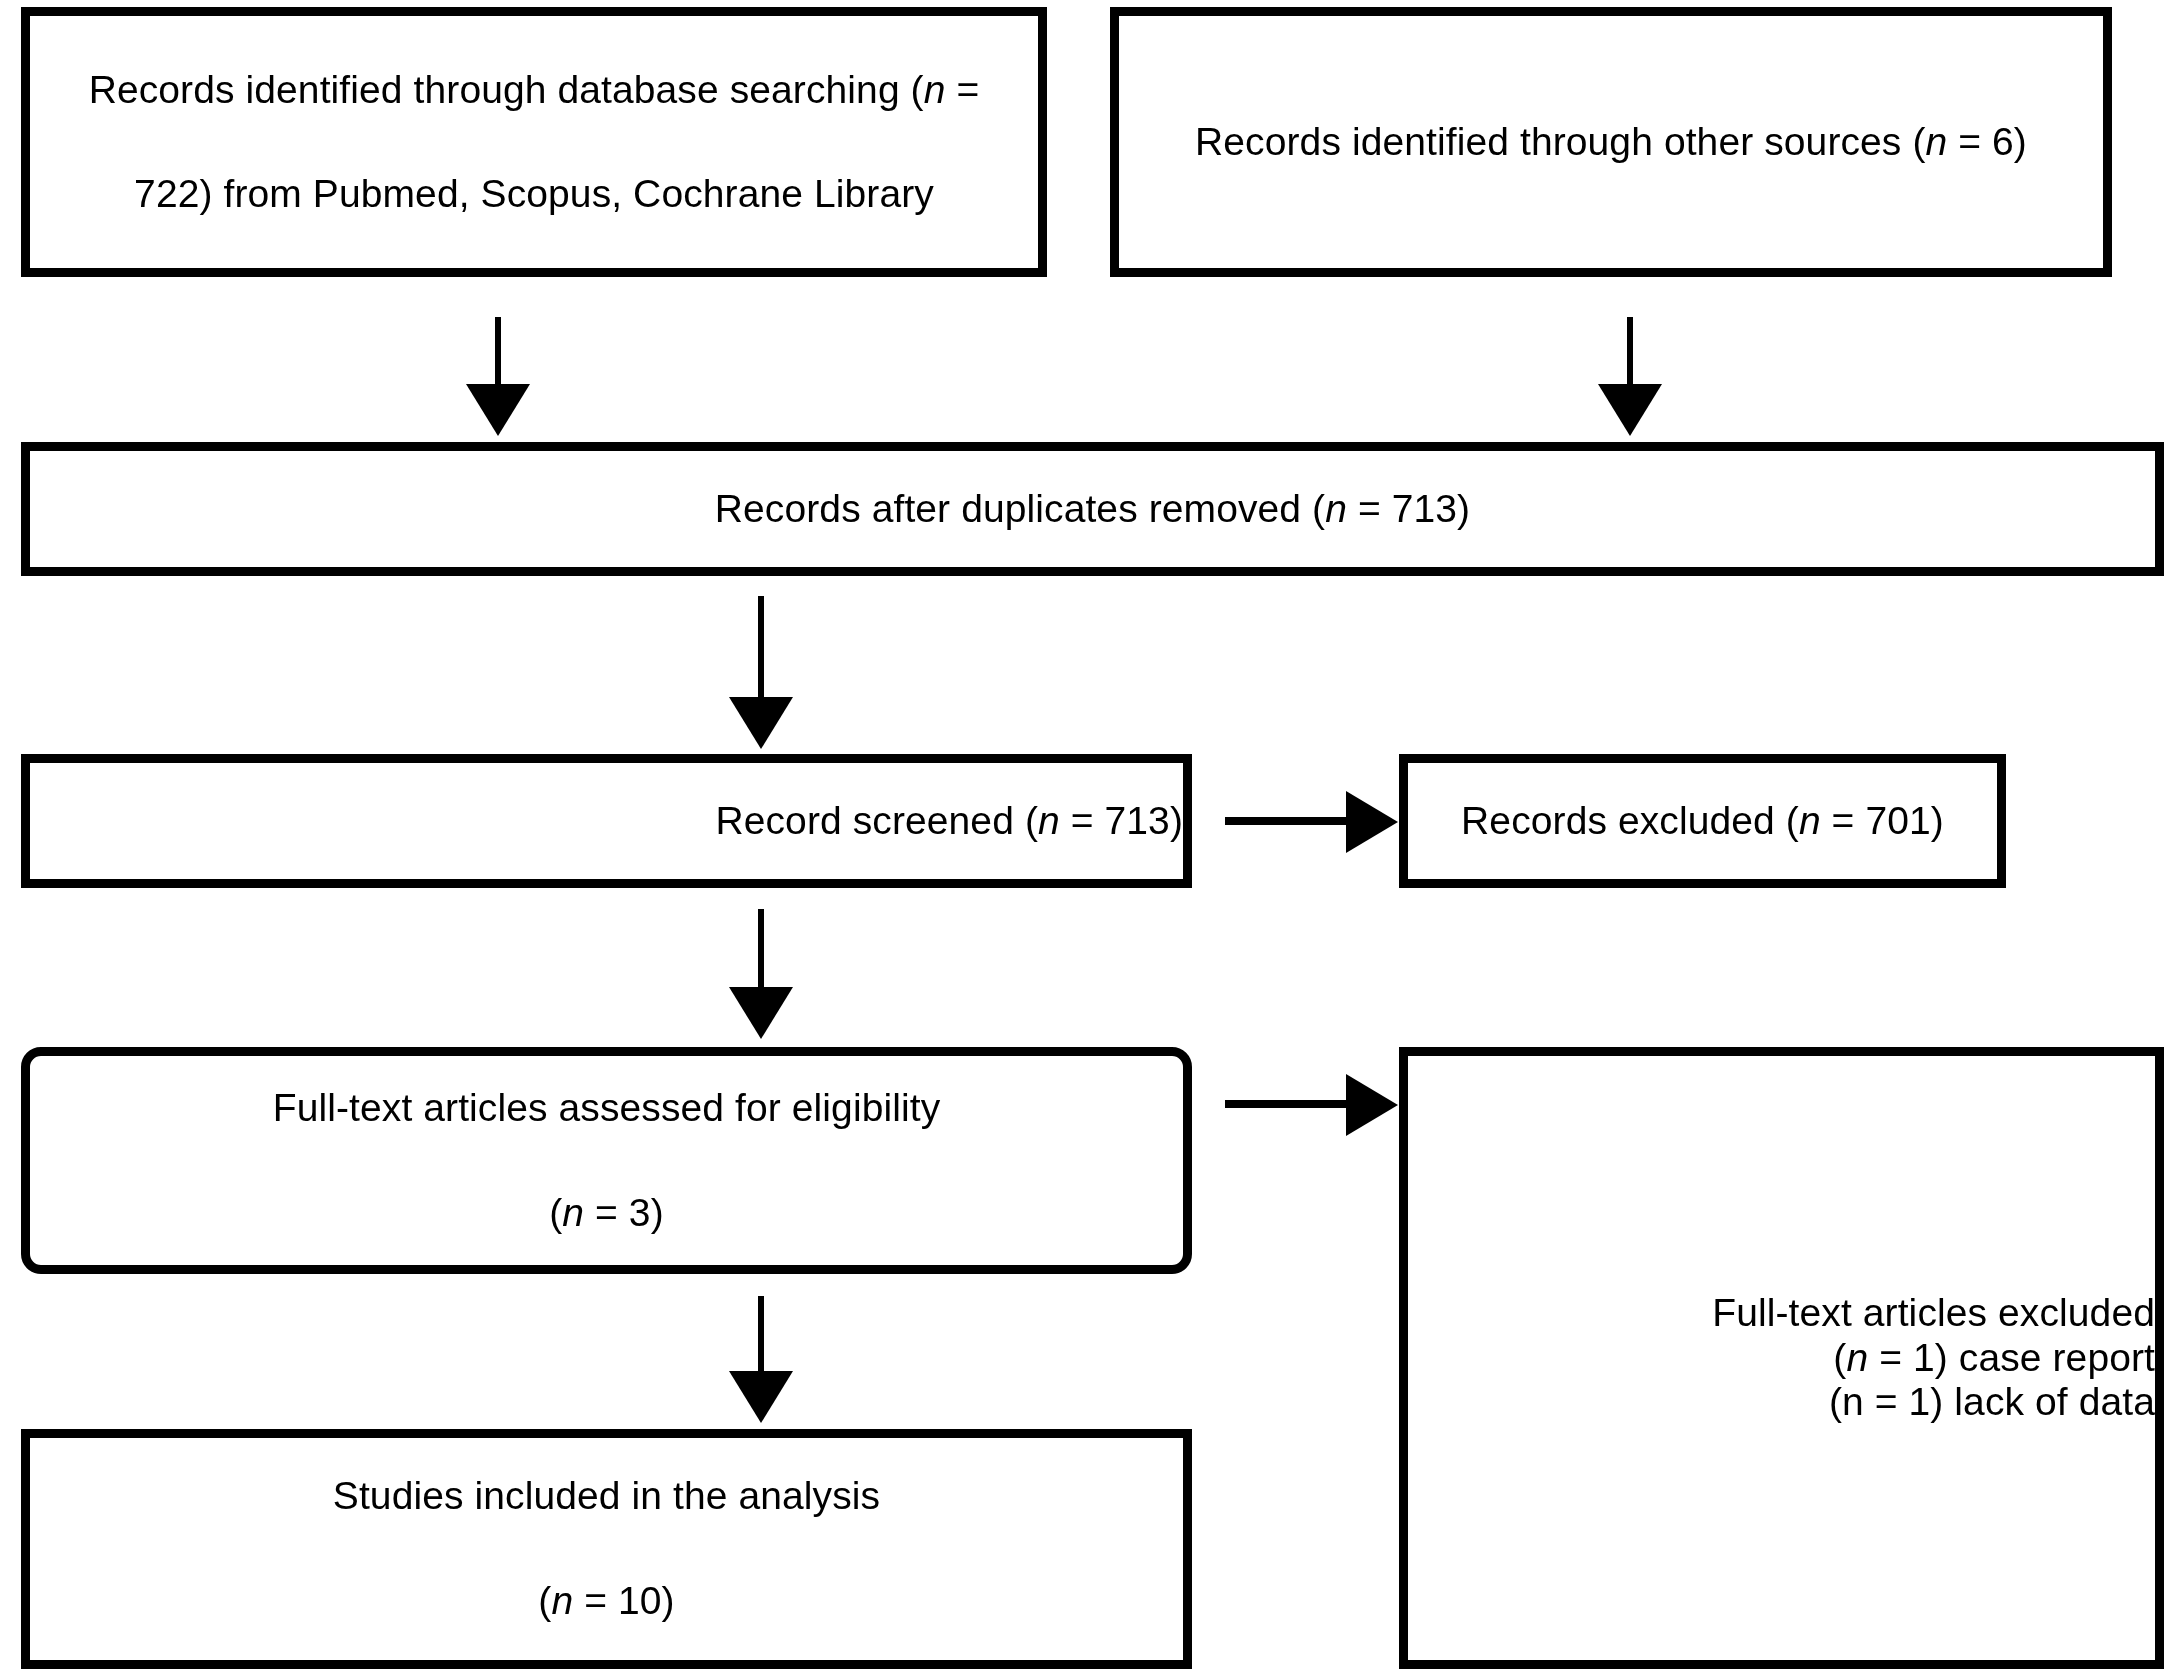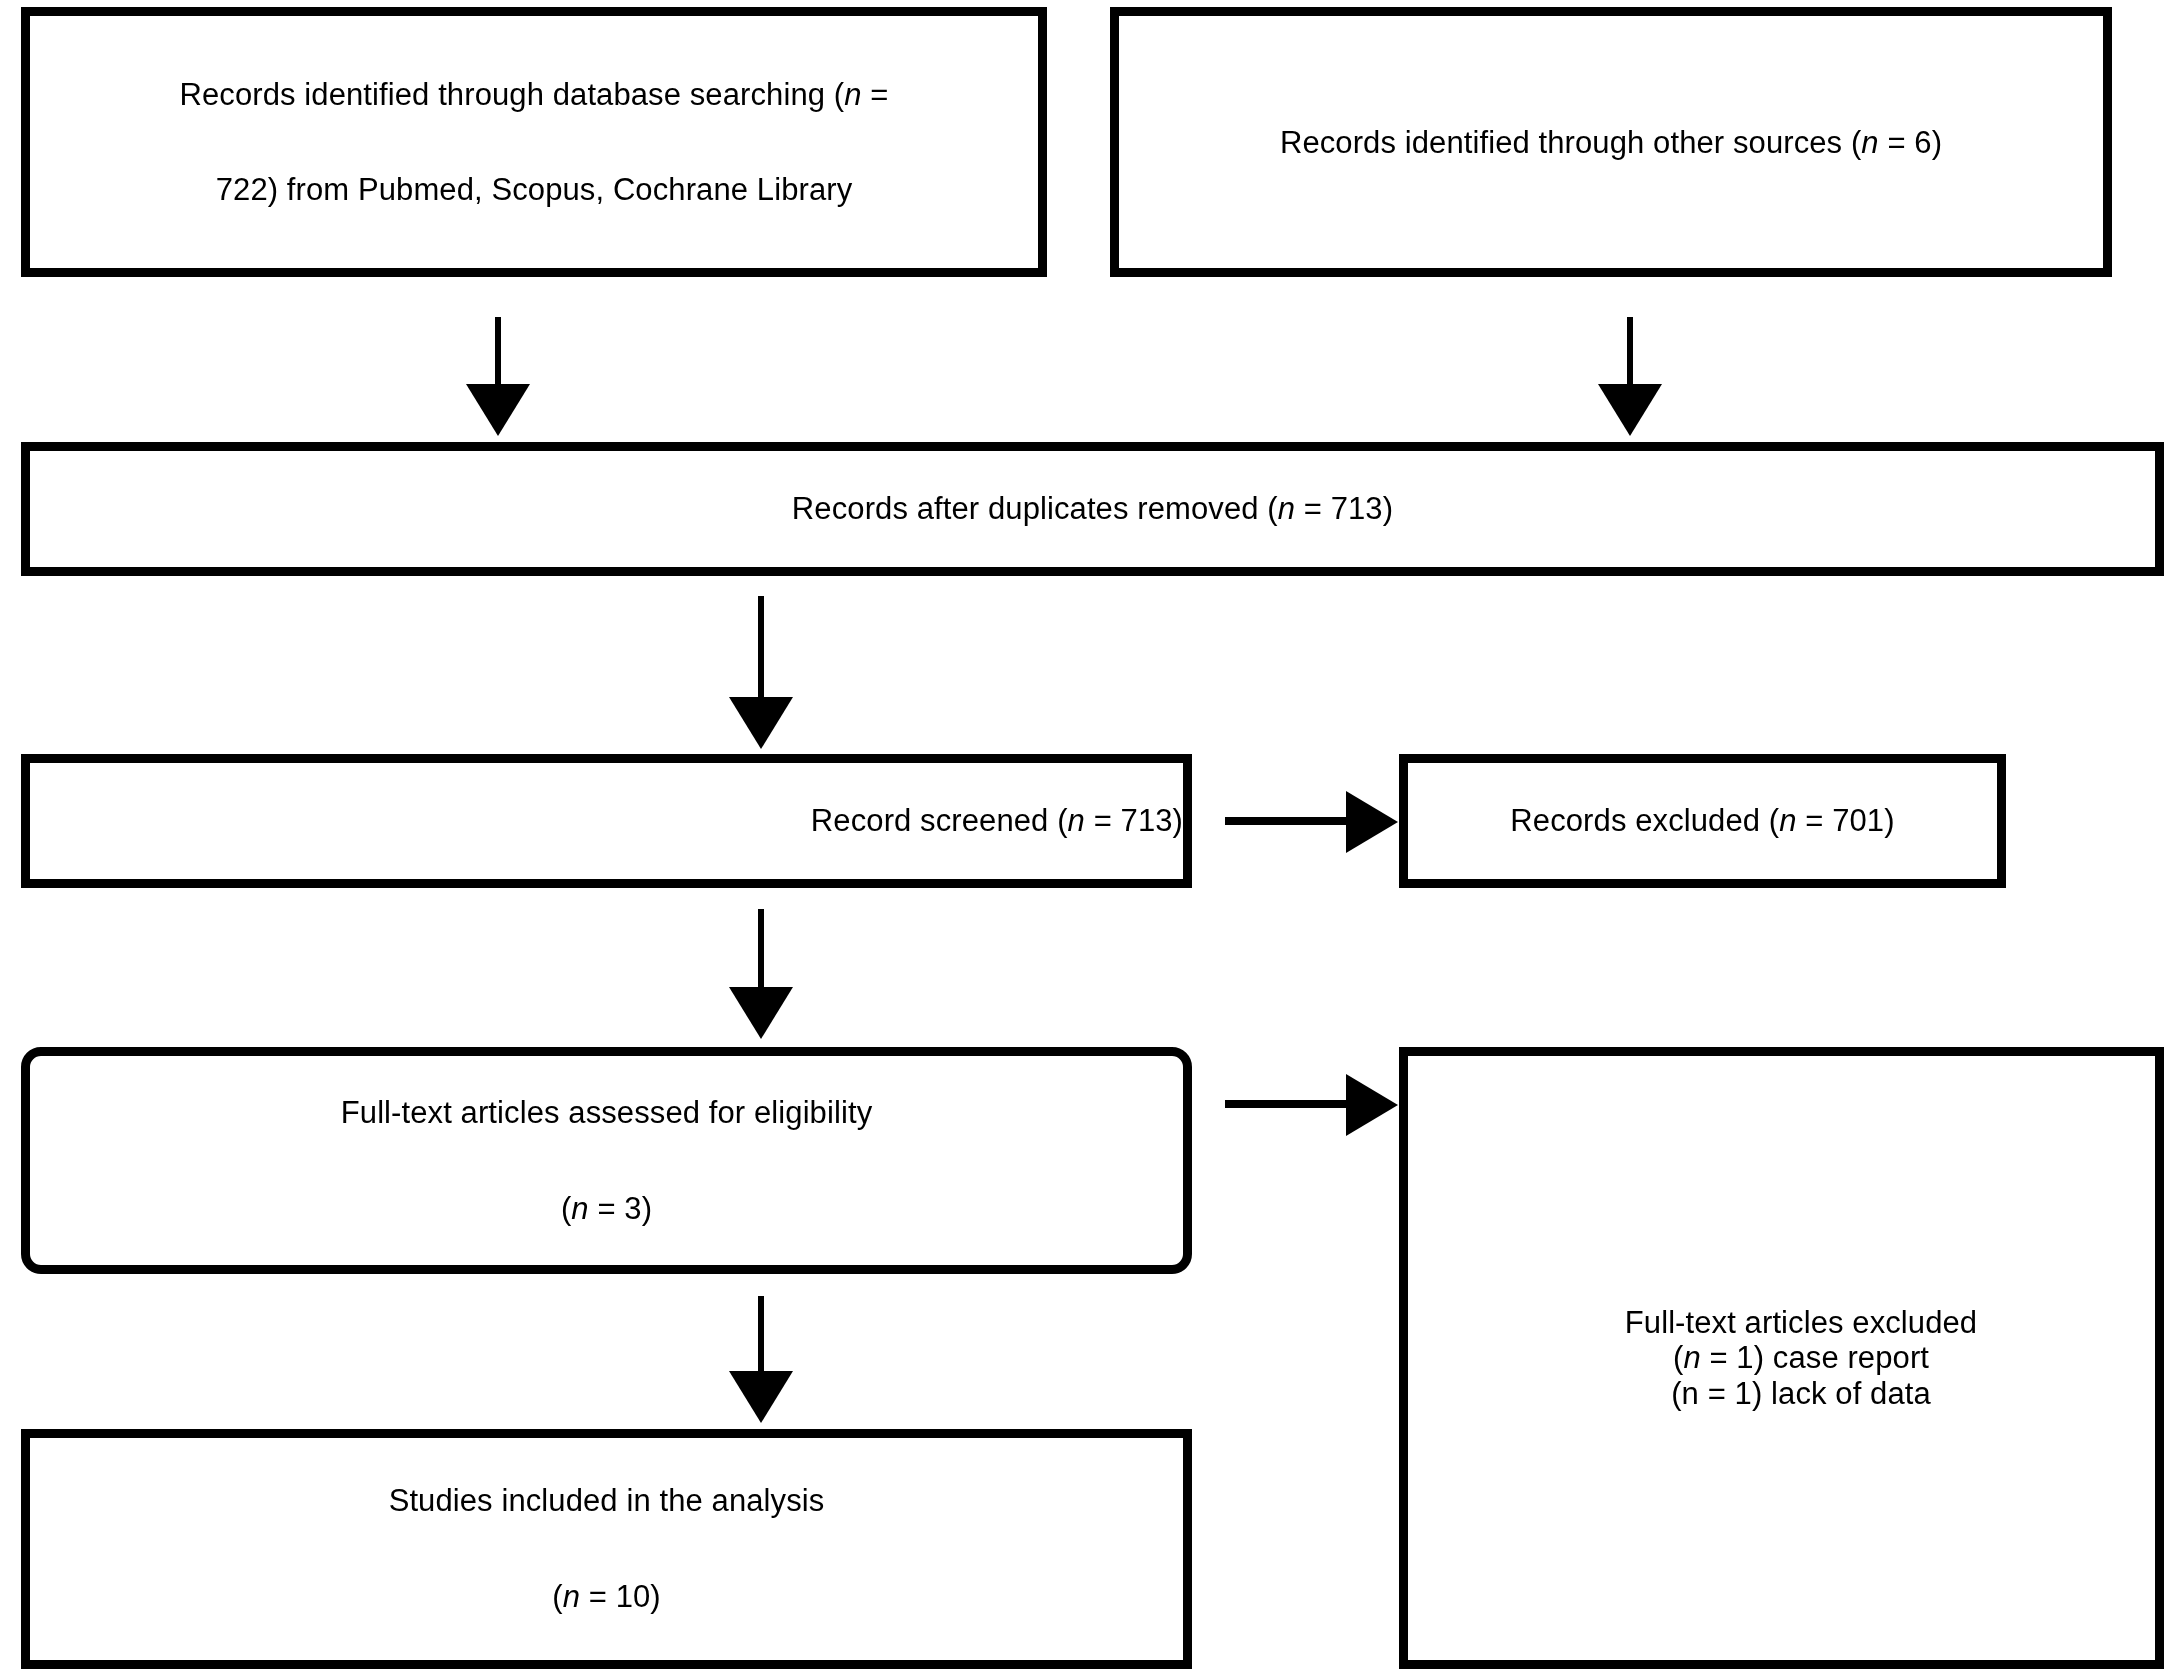--- a/index.html
+++ b/index.html
@@ -21,25 +21,25 @@
     position: absolute;
     box-sizing: border-box;
     border: 9px solid #000000;
     background: #ffffff;
     display: flex;
     flex-direction: column;
     justify-content: center;
     align-items: center;
   }
   .box.left-align {
-    align-items: center;
+    align-items: flex-end;
     justify-content: center;
   }
   .line {
-    font-size: 31px;
+    font-size: 39px;
     line-height: 1.15;
     white-space: nowrap;
     letter-spacing: 0.1px;
   }
   .line.spaced {
     margin-top: 60px;
   }
   .box.left-align .line {
     padding-left: 39px;
   }

